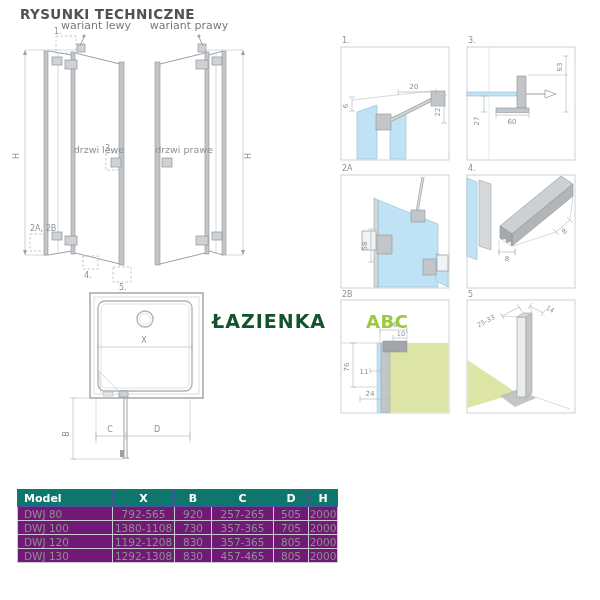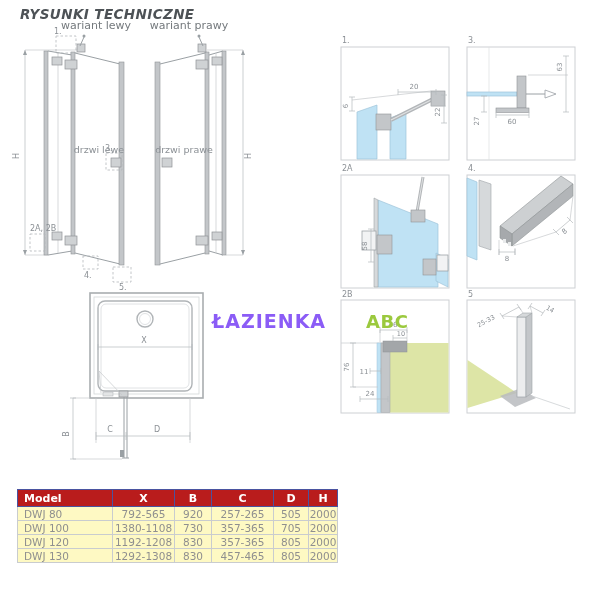--- a/index.html
+++ b/index.html
@@ -1,45 +1,45 @@
 <!DOCTYPE html>
 <html><head>
 <meta charset="utf-8">
 <style>
   html,body{margin:0;padding:0;background:#fff;}
   #canvas{position:relative;width:600px;height:600px;background:#fff;overflow:hidden;
           font-family:"DejaVu Sans","Liberation Sans",sans-serif;}
   #title{position:absolute;left:20px;top:6px;font-size:13.5px;font-weight:bold;
-         color:#4d5256;letter-spacing:.4px;font-style:italic;}
+         color:#4d5256;letter-spacing:.4px;}
   svg{position:absolute;left:0;top:0;}
   svg text{font-family:"DejaVu Sans","Liberation Sans",sans-serif;fill:#8b9095;}
   .dim{font-size:7px;}
   .dim65{font-size:6.5px;}
   .lbl{font-size:8px;}
   .dlbl{font-size:9.5px;}
   .vlbl{font-size:11px;fill:#74797d;}
   .thin{stroke:#c5c9cc;stroke-width:.7;fill:none;}
   .ln{stroke:#9aa0a4;stroke-width:1;fill:none;}
   .dimln{stroke:#b6babd;stroke-width:.7;fill:none;}
   .dash{stroke:#b4b8bb;stroke-width:.8;fill:none;stroke-dasharray:2.5,2;}
   .frame{fill:#fff;stroke:#cdd0d3;stroke-width:1;}
   .prof{fill:#c3c6c9;stroke:#8f9396;stroke-width:.6;}
   .prof2{fill:#d6d9db;stroke:#9fa4a8;stroke-width:.6;}
   .glass{fill:#bfe2f4;stroke:#9fc4da;stroke-width:.7;}
   .wall{fill:#dde5a6;stroke:none;}
   .hinge{fill:#cfd2d4;stroke:#8f9396;stroke-width:.7;}
   .hingeW{fill:#f2f3f4;stroke:#9fa4a8;stroke-width:.8;}
   #watermark{position:absolute;left:212px;top:310px;white-space:nowrap;pointer-events:none;}
-  #watermark .faint{font-size:19px;font-weight:bold;color:#8b5cf6;letter-spacing:1px;}
+  #watermark .faint{font-size:19px;font-weight:bold;color:#14532d;letter-spacing:1px;}
   #watermark .brand{font-size:18px;font-weight:800;color:#9bc93e;letter-spacing:.5px;margin-left:40px;}
   #spec-table{position:absolute;left:17px;top:489px;border-collapse:collapse;
               font-size:10.5px;table-layout:fixed;}
-  #spec-table th{background:#b91c1c;color:#fff;font-weight:bold;height:16px;
+  #spec-table th{background:#0f766e;color:#fff;font-weight:bold;height:16px;
                  border:1px solid #4a53a0;text-align:center;font-size:11px;padding:0;}
-  #spec-table td{height:13px;color:#8f8f8f;border:1px solid #c9cccf;background:#fef9c3;
+  #spec-table td{height:13px;color:#8f8f8f;border:1px solid #c9cccf;background:#701a75;
                  text-align:center;padding:0;}
   #spec-table th:first-child,#spec-table td:first-child{text-align:left;padding-left:6px;}
 </style>
 </head>
 <body>
 
 <div id="canvas">
 
   <div id="title">RYSUNKI TECHNICZNE</div>
 

